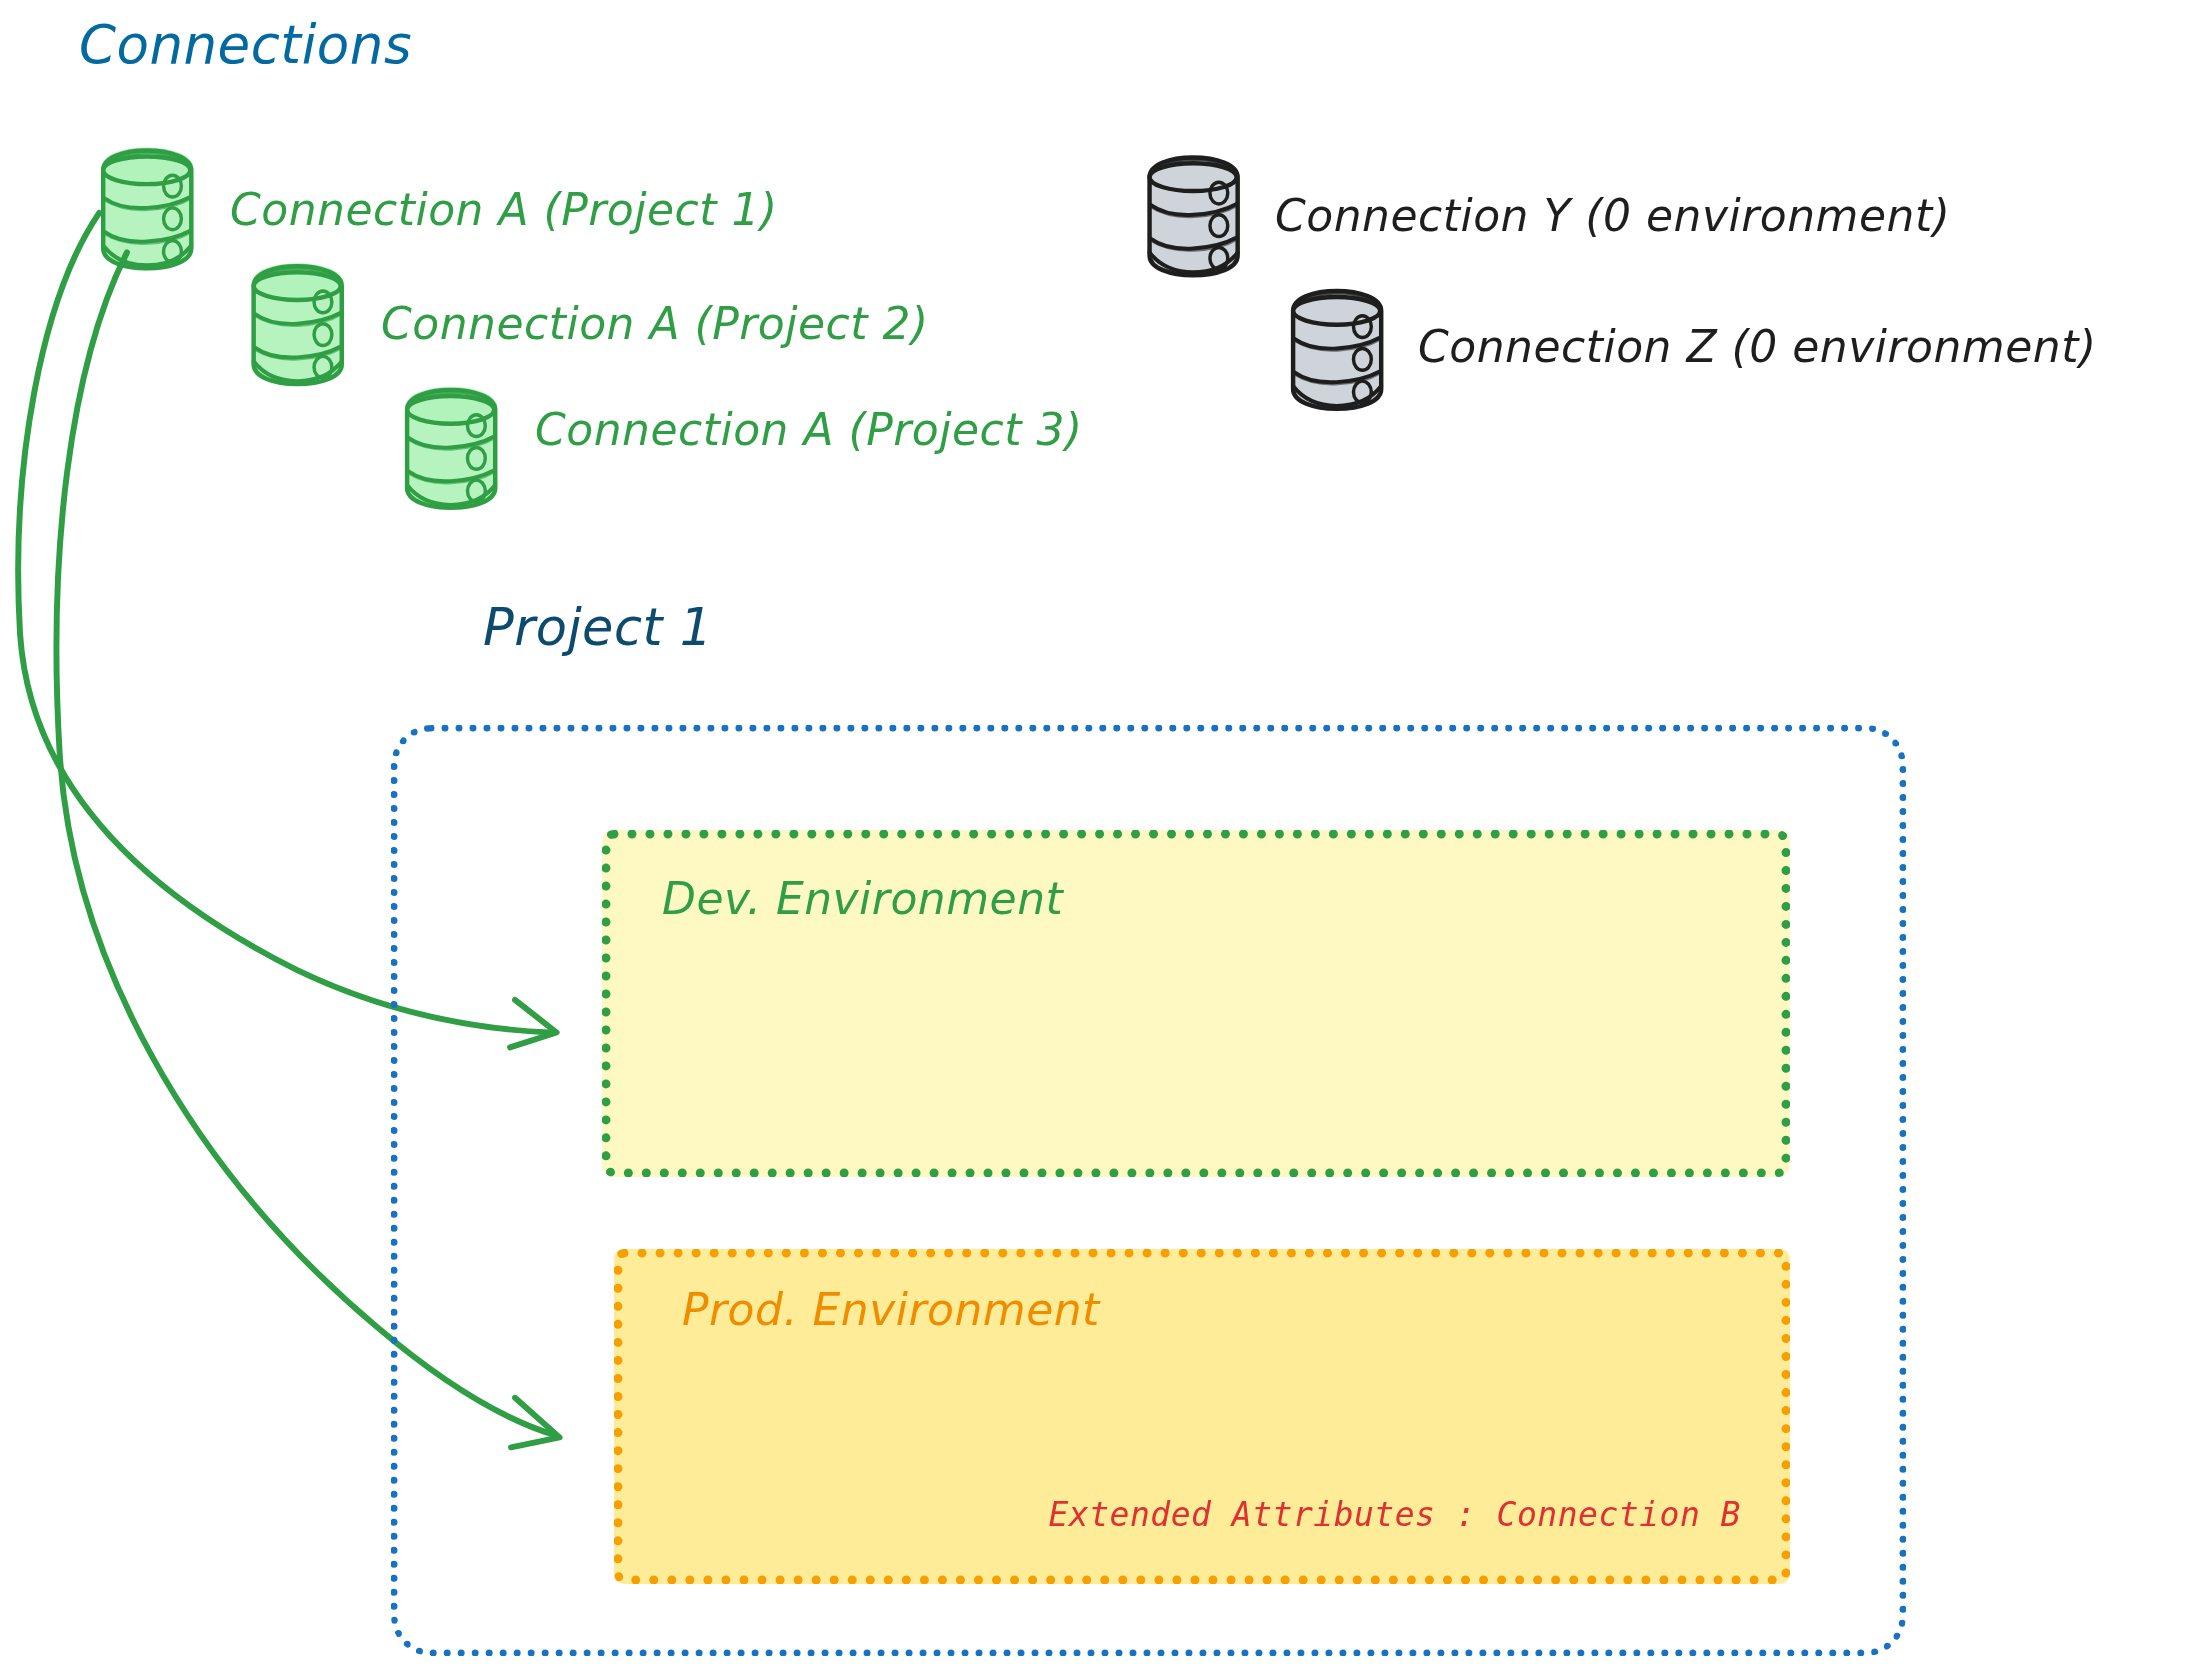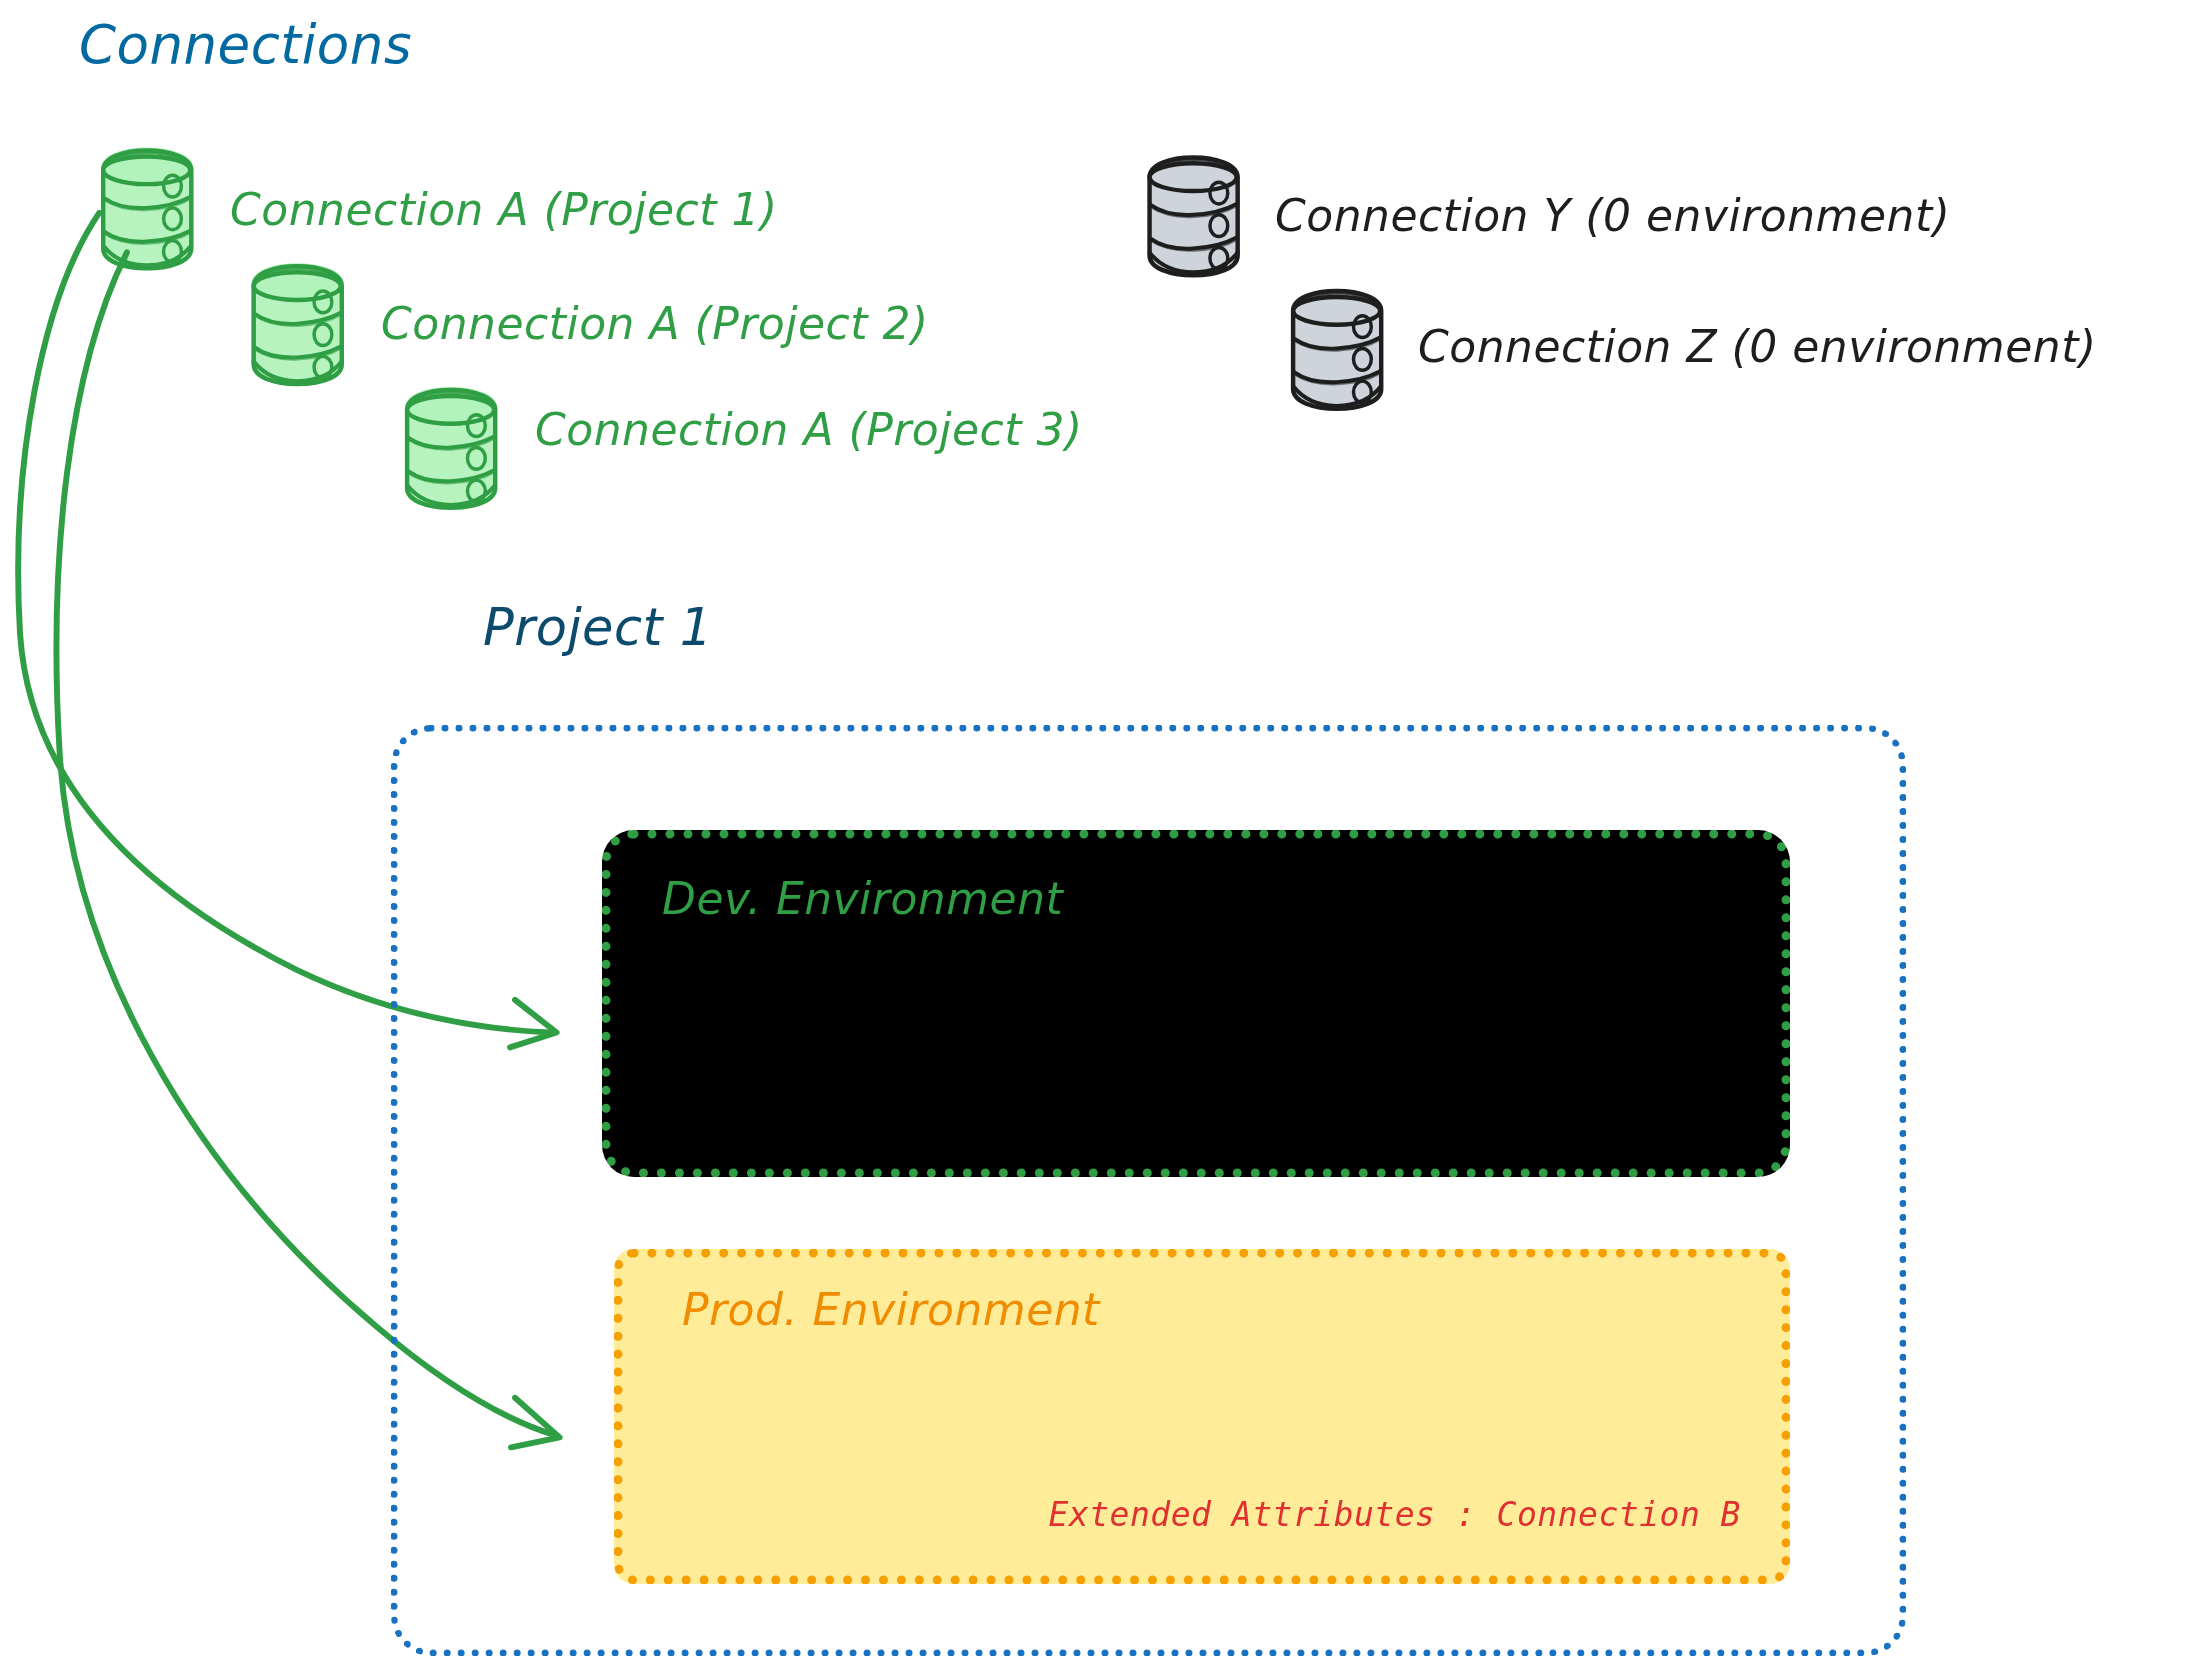--- a/index.html
+++ b/index.html
@@ -87,26 +87,26 @@
     position: absolute;
     box-sizing: border-box;
   }
   .box-project {
     border: 7px dotted #1971c2;
     border-radius: 40px;
     background: transparent;
   }
   .box-dev {
     border: 9px dotted #2f9e44;
-    border-radius: 32px;
-    background: #000000;
+    border-radius: 12px;
+    background: #fef9c3;
   }
   .box-prod {
     border: 9px dotted #f59f00;
-    border-radius: 20px;
+    border-radius: 10px;
     background: #ffec99;
   }
   .box-label { position: absolute; }
 </style>
 </head>
 <body>
 
 <svg id="canvas" viewBox="0 0 2234 1691" xmlns="http://www.w3.org/2000/svg">
   <defs>
 

